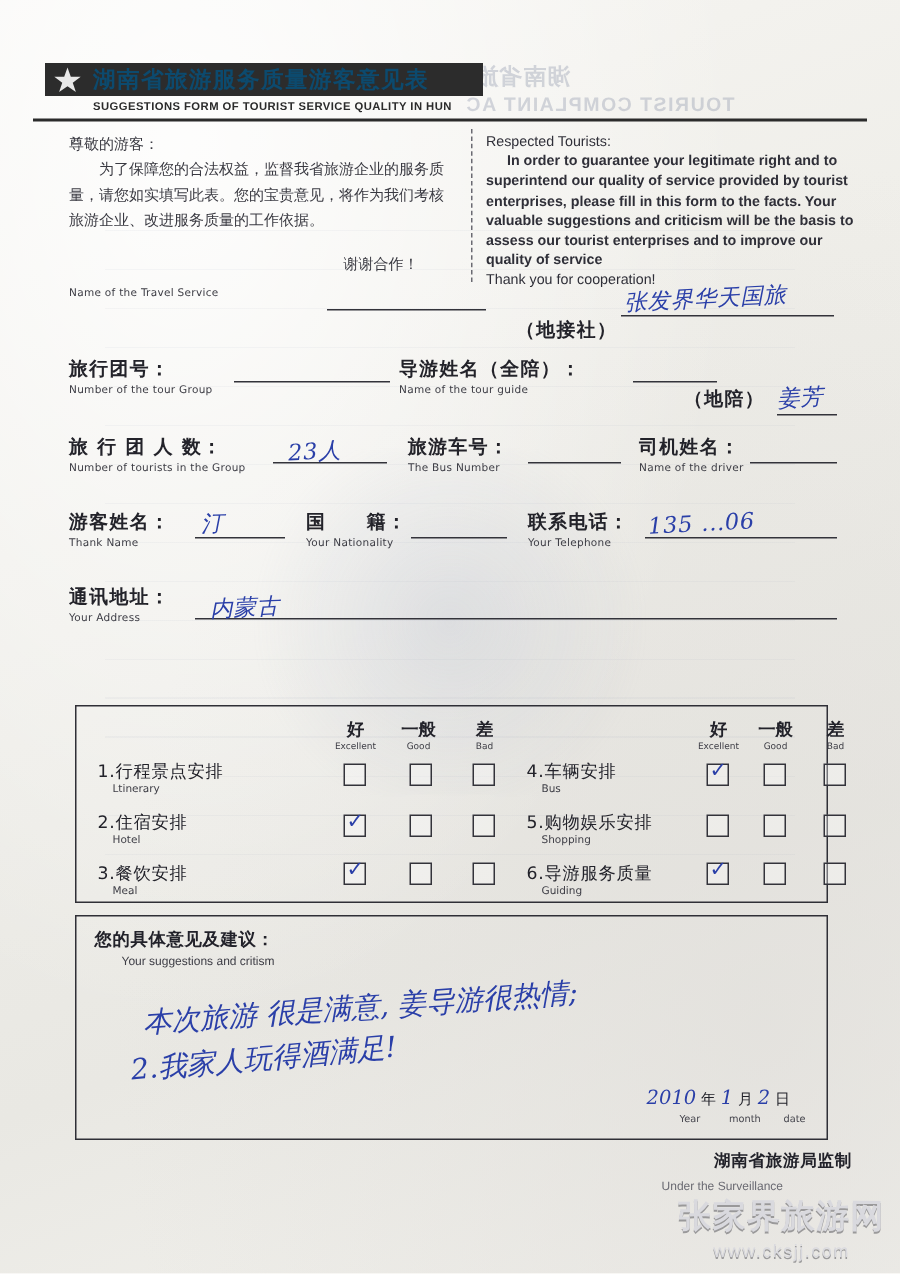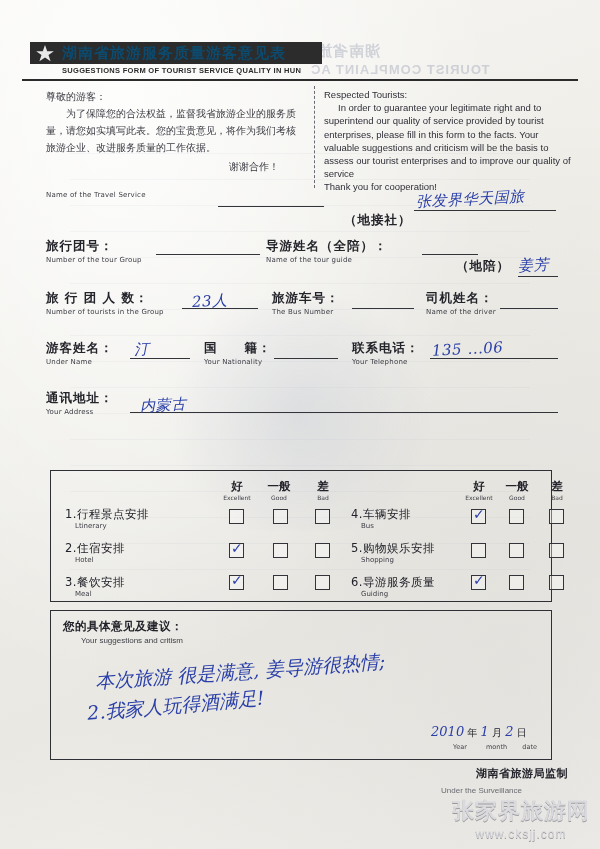--- a/index.html
+++ b/index.html
@@ -115,36 +115,36 @@
   .intro-left {
     position: absolute;
     left: 24px; top: 2px;
     width: 255px;
     font-size: 10px;
     line-height: 17px;
     color: #3a3a42;
     font-family: "DejaVu Sans", sans-serif;
   }
   .intro-left .ind { display:block; text-indent: 20px; }
-  .intro-left .sign { display:block; text-align: right; padding-right: 22px; margin-top: 2px;}
+  .intro-left .sign { display:block; text-align: right; padding-right: 22px; margin-top: 12px;}
   .vdiv {
     position: absolute;
     left: 292px; top: 0;
     width: 0; height: 102px;
     border-left: 1px dashed #6a6a72;
   }
   .intro-right {
     position: absolute;
     left: 302px; top: 2px;
     width: 250px;
     font-size: 9.5px;
     line-height: 13.2px;
     color: #2f2f38;
   }
-  .intro-right .ind { text-indent: 14px; display:block; }
+  .intro-right .ind { text-indent: 14px; display:block;font-weight:bold; }
 
   
   .fields {
     position: absolute;
     left: 0; top: 150px;
     width: 556px;
   }
   .frow { position: relative; height: 46px; }
   .flabel {
     position: absolute;
@@ -360,21 +360,21 @@
         <div class="flabel" style="left:404px; top:2px;">
           <span class="cn">司机姓名：</span>
           <span class="en">Name  of  the  driver</span>
         </div>
         <div class="uline" style="left:478px; top:20px; width:58px;"></div>
       </div>
 
       <div class="frow" style="height:50px;">
         <div class="flabel" style="left:24px; top:4px;">
           <span class="cn">游客姓名：</span>
-          <span class="en">Under  Name</span>
+          <span class="en">Thank  Name</span>
         </div>
         <div class="uline" style="left:108px; top:22px; width:60px;"></div>
         <div class="hand" style="left:112px; top:4px; font-size:15px;">汀</div>
 
         <div class="flabel" style="left:182px; top:4px;">
           <span class="cn">国　　籍：</span>
           <span class="en">Your  Nationality</span>
         </div>
         <div class="uline" style="left:252px; top:22px; width:64px;"></div>
 

